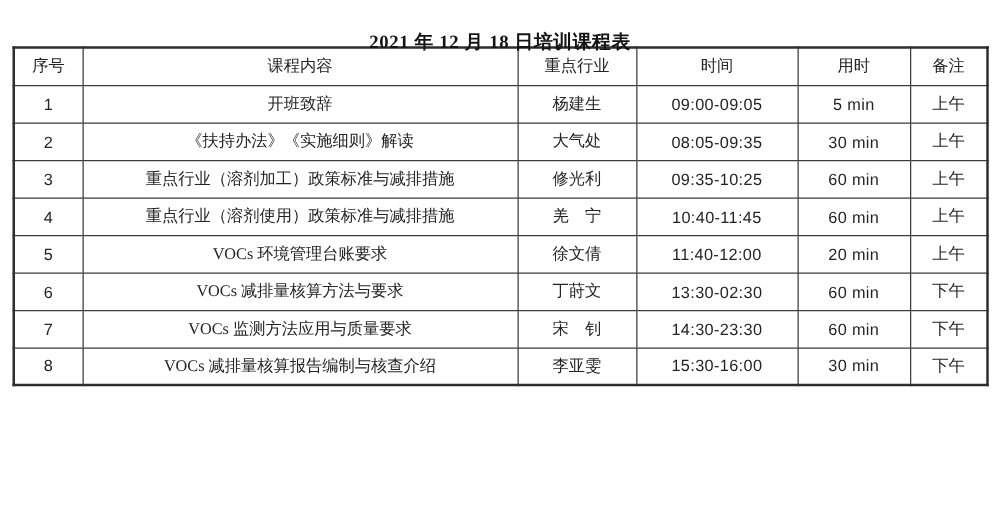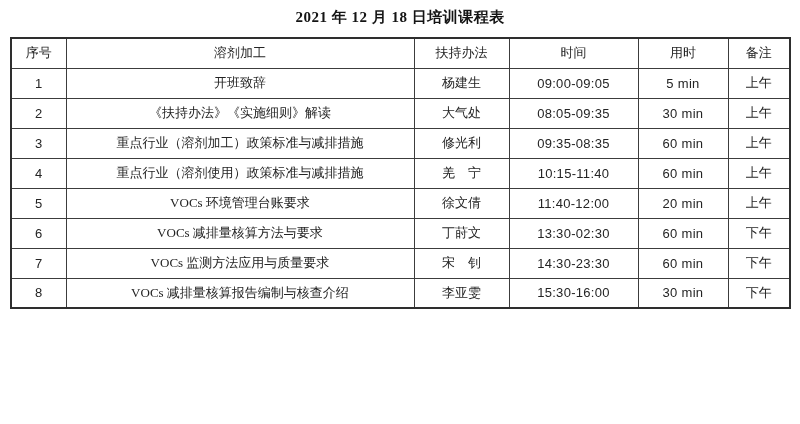--- a/index.html
+++ b/index.html
@@ -8,21 +8,21 @@
     background: #ffffff;
     font-family: "Liberation Serif", "DejaVu Serif", serif;
     color: #1f1f1f;
     overflow: hidden;
   }
   .page { width: 800px; height: 424px; position: relative; }
   .title {
     text-align: center;
     font-weight: bold;
     font-size: 15px;
-    padding-top: 8px;
+    padding-top: 24px;
     height: 37px;
     letter-spacing: 0.5px;
     color: #141414;
   }
   table.schedule {
     border-collapse: collapse;
     table-layout: fixed;
     width: 779px;
     margin-left: 10px;
     border: 2px solid #2e2e2e;
@@ -59,22 +59,22 @@
       <col style="width:55px">
       <col style="width:348px">
       <col style="width:95px">
       <col style="width:129px">
       <col style="width:90px">
       <col style="width:62px">
     </colgroup>
     <thead>
       <tr>
         <th>序号</th>
-        <th>溶剂加工</th>
-        <th>扶持办法</th>
+        <th>课程内容</th>
+        <th>重点行业</th>
         <th>时间</th>
         <th>用时</th>
         <th>备注</th>
       </tr>
     </thead>
     <tbody id="schedule-body">
         <tr>
           <td class="latin">1</td>
           <td>开班致辞</td>
           <td>杨建生</td>
@@ -87,29 +87,29 @@
           <td>《扶持办法》《实施细则》解读</td>
           <td>大气处</td>
           <td class="latin">08:05-09:35</td>
           <td class="latin">30 min</td>
           <td>上午</td>
         </tr>
         <tr>
           <td class="latin">3</td>
           <td>重点行业（溶剂加工）政策标准与减排措施</td>
           <td>修光利</td>
-          <td class="latin">09:35-08:35</td>
+          <td class="latin">09:35-10:25</td>
           <td class="latin">60 min</td>
           <td>上午</td>
         </tr>
         <tr>
           <td class="latin">4</td>
           <td>重点行业（溶剂使用）政策标准与减排措施</td>
           <td>羌　宁</td>
-          <td class="latin">10:15-11:40</td>
+          <td class="latin">10:40-11:45</td>
           <td class="latin">60 min</td>
           <td>上午</td>
         </tr>
         <tr>
           <td class="latin">5</td>
           <td>VOCs 环境管理台账要求</td>
           <td>徐文倩</td>
           <td class="latin">11:40-12:00</td>
           <td class="latin">20 min</td>
           <td>上午</td>

